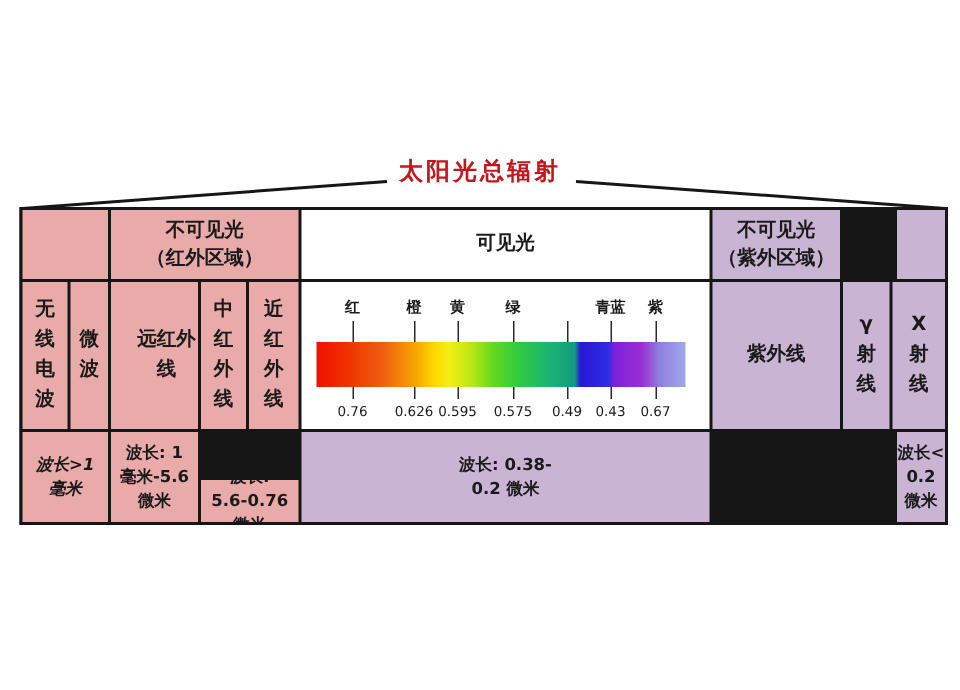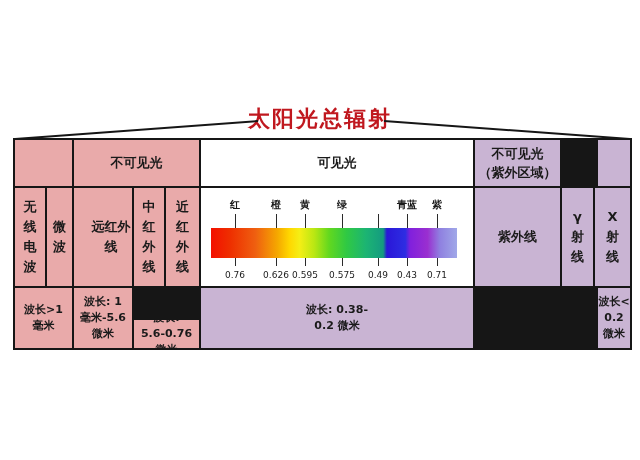--- a/index.html
+++ b/index.html
@@ -1,19 +1,19 @@
 <!DOCTYPE html>
 <html><head>
 <meta charset="utf-8">
 <style>
   html,body{margin:0;padding:0;}
   body{width:640px;height:460px;background:#ffffff;font-family:"DejaVu Sans","Liberation Sans",sans-serif;position:relative;overflow:hidden;}
   .page{position:absolute;inset:0;}
   .title{position:absolute;top:104px;left:0;width:640px;text-align:center;
-         font-size:22px;font-weight:bold;color:#c0181f;letter-spacing:2px;}
+         font-size:16px;font-weight:bold;color:#c0181f;letter-spacing:2px;}
   .roof{position:absolute;top:0;left:0;pointer-events:none;}
   .roof line{stroke:#161616;stroke-width:2;}
   .grid{position:absolute;left:13px;top:138px;width:619px;height:212px;
         box-sizing:border-box;border:2px solid #161616;background:#161616;
         display:grid;gap:2px;
         grid-template-columns:30px 25px 58px 30px 33px 272px 85px 31px 35px;
         grid-template-rows:46px 98px 60px;}
   .cell{display:flex;flex-direction:column;align-items:center;justify-content:center;
         text-align:center;color:#1a1a1a;overflow:hidden;}
   .pink{background:#e9aaaa;}
@@ -30,21 +30,21 @@
         font-size:10px;font-weight:bold;color:#1a1a1a;white-space:nowrap;}
   .spec .tick{position:absolute;top:26px;height:52px;width:1px;background:#2a2a2a;}
   .spec .bar{position:absolute;left:10px;top:40px;width:246px;height:30px;
         background:linear-gradient(to right,
           #f31000 0%, #ee3000 8%, #ef5f10 18%, #f5a800 27%, #ffd800 32%,
           #f5ee15 36%, #b9e713 42%, #62d81f 48%, #30c943 55%, #1cb473 63%,
           #149b80 70%, #2a17d8 71.5%, #2d2de2 79%, #8120dd 81%, #9a2fd0 88%,
           #8f80e0 93%, #a0a8e8 100%);}
   .spec .bval{position:absolute;top:82px;transform:translateX(-50%);
         font-size:9px;color:#1a1a1a;white-space:nowrap;}
-  .c12{grid-column:1 / span 2;}
+  .c12{grid-column:1 / span 2;font-style:italic;}
   .c35{grid-column:3 / span 3;}
   .c45{grid-column:4 / span 2;margin-top:32px;}
   .c89{grid-column:8 / span 2;margin-left:36px;}
 </style>
 </head>
 <body>
 
 <div class="page">
 
   <div class="title">太阳光总辐射</div>
@@ -52,20 +52,21 @@
   <svg class="roof" width="640" height="460" viewBox="0 0 640 460">
     <line x1="258" y1="121" x2="15" y2="139"></line>
     <line x1="384" y1="121" x2="630" y2="139"></line>
   </svg>
 
   <div class="grid">
 
     <div class="cell pink c12"></div>
     <div class="cell pink hdr c35">
       <div>不可见光</div>
+      <div>（红外区域）</div>
     </div>
     <div class="cell white hdr">可见光</div>
     <div class="cell purple hdr">
       <div>不可见光</div>
       <div>（紫外区域）</div>
     </div>
     <div class="cell purple c89"></div>
 
     <div class="cell pink band">
       <div class="vtext">无线电波</div>
@@ -100,21 +101,21 @@
       <span class="tick" style="left:236px"></span>
 
       <div class="bar"></div>
 
       <span class="bval" style="left:34px">0.76</span>
       <span class="bval" style="left:75px">0.626</span>
       <span class="bval" style="left:104px">0.595</span>
       <span class="bval" style="left:141px">0.575</span>
       <span class="bval" style="left:177px">0.49</span>
       <span class="bval" style="left:206px">0.43</span>
-      <span class="bval" style="left:236px">0.71</span>
+      <span class="bval" style="left:236px">0.67</span>
     </div>
 
     <div class="cell purple band">
       <div>紫外线</div>
     </div>
     <div class="cell purple band">
       <div class="vtext">γ射线</div>
     </div>
     <div class="cell purple band">
       <div class="vtext">X射线</div>

